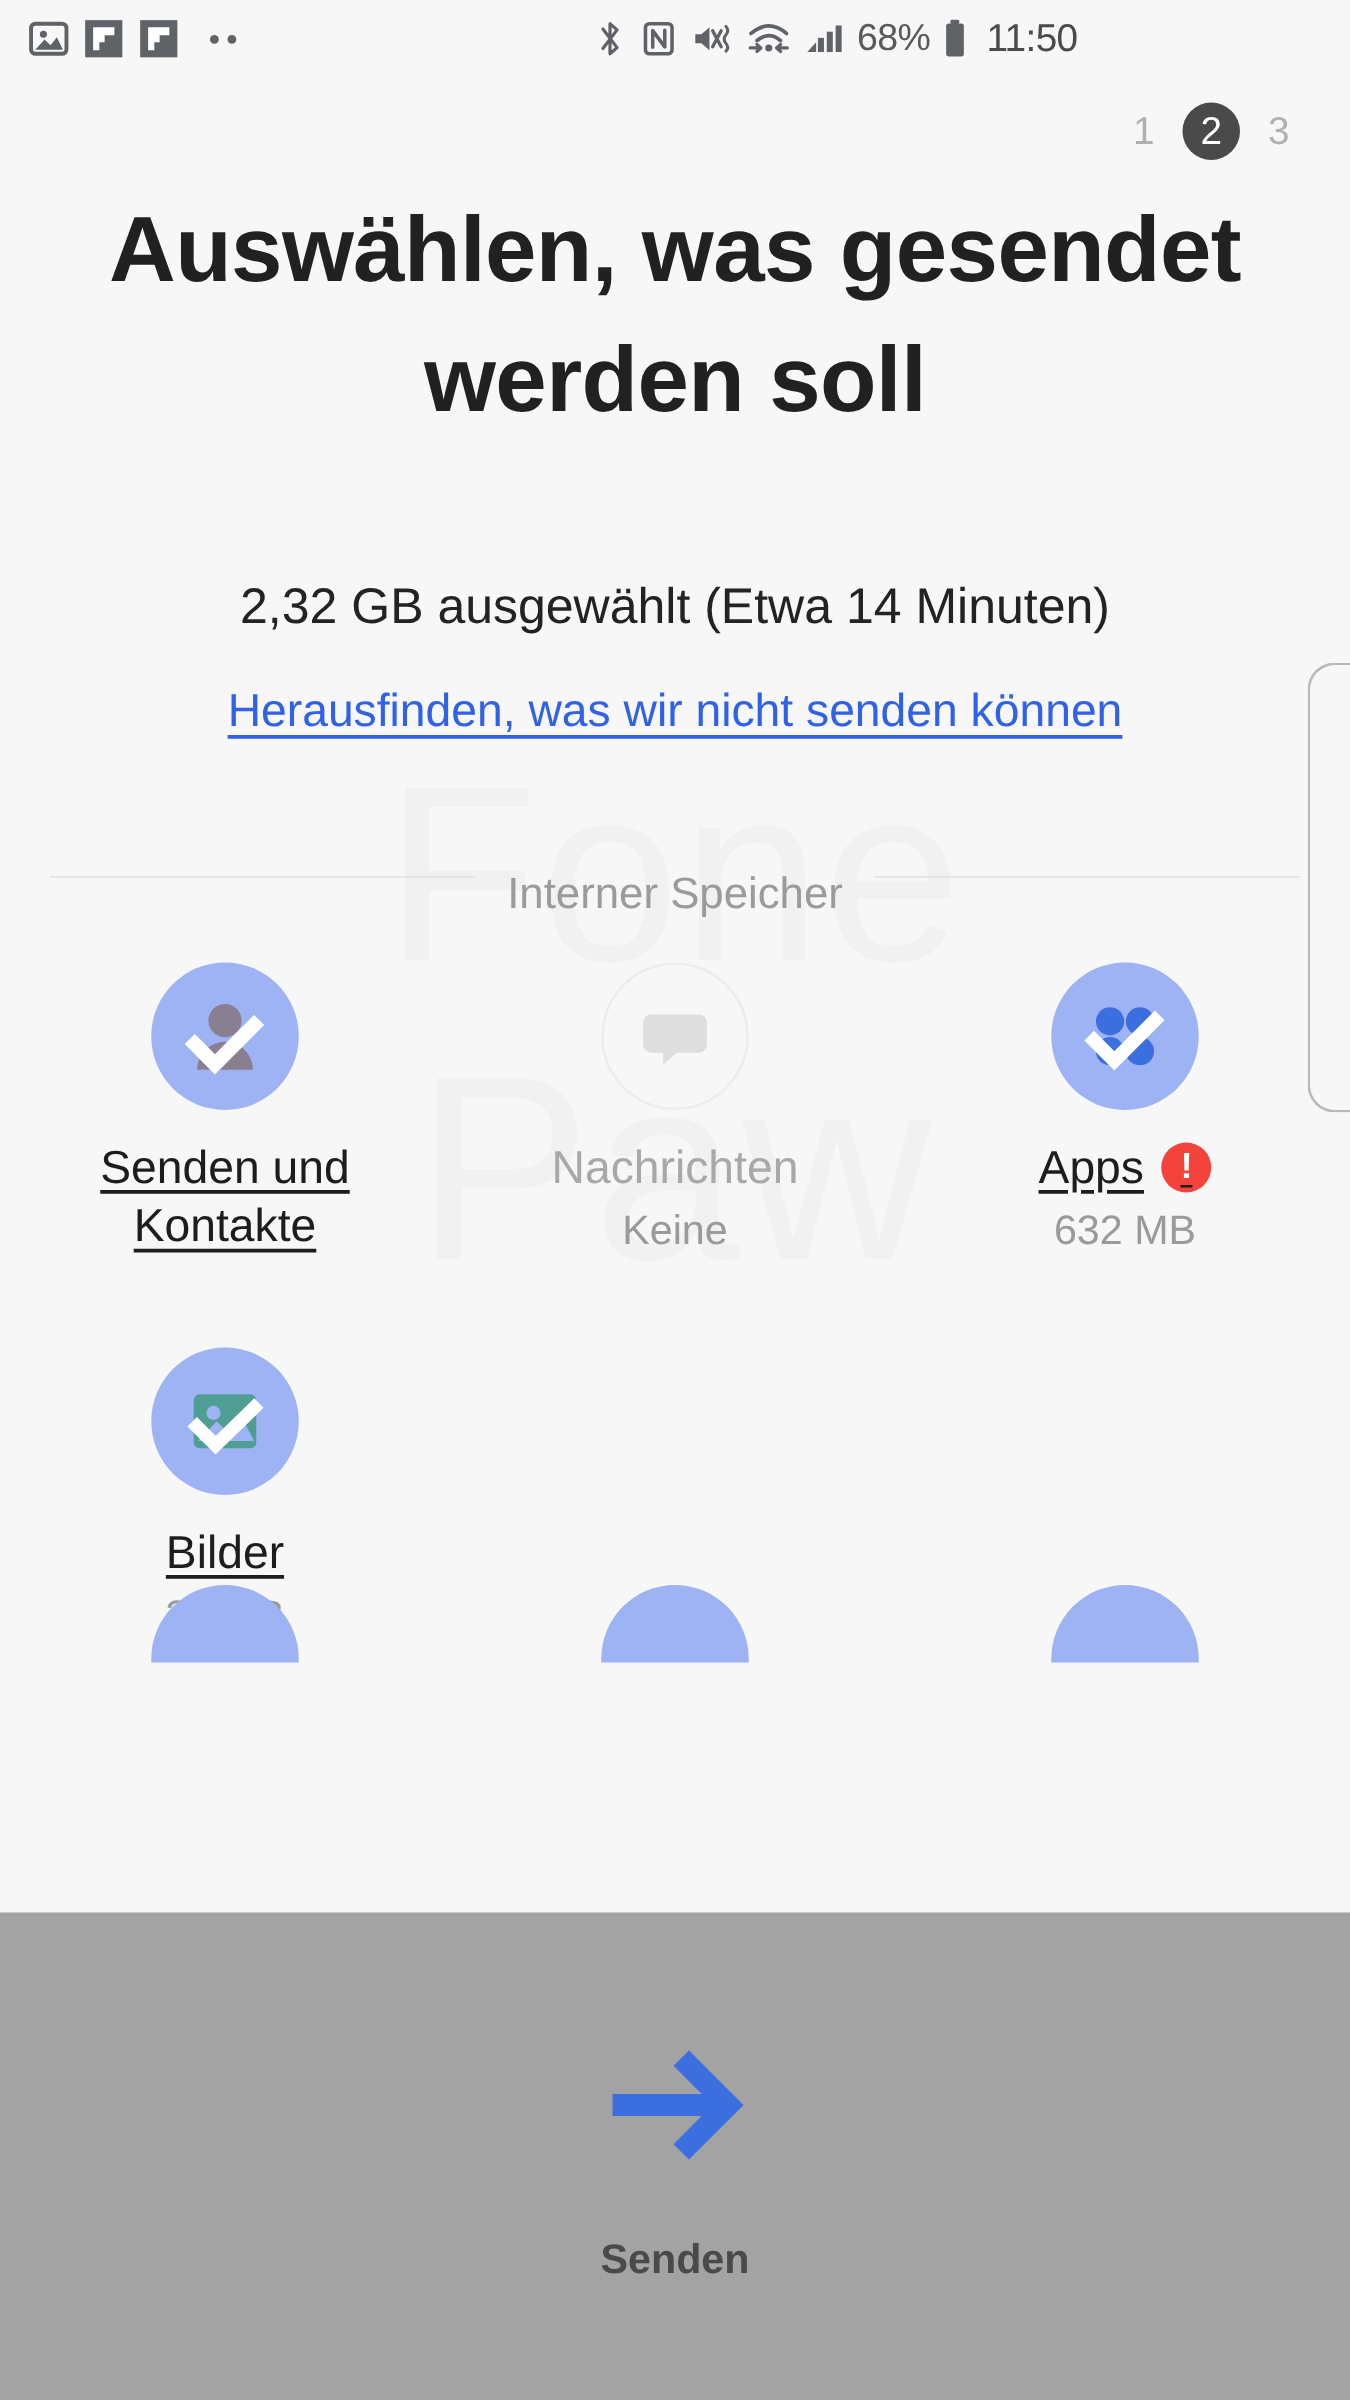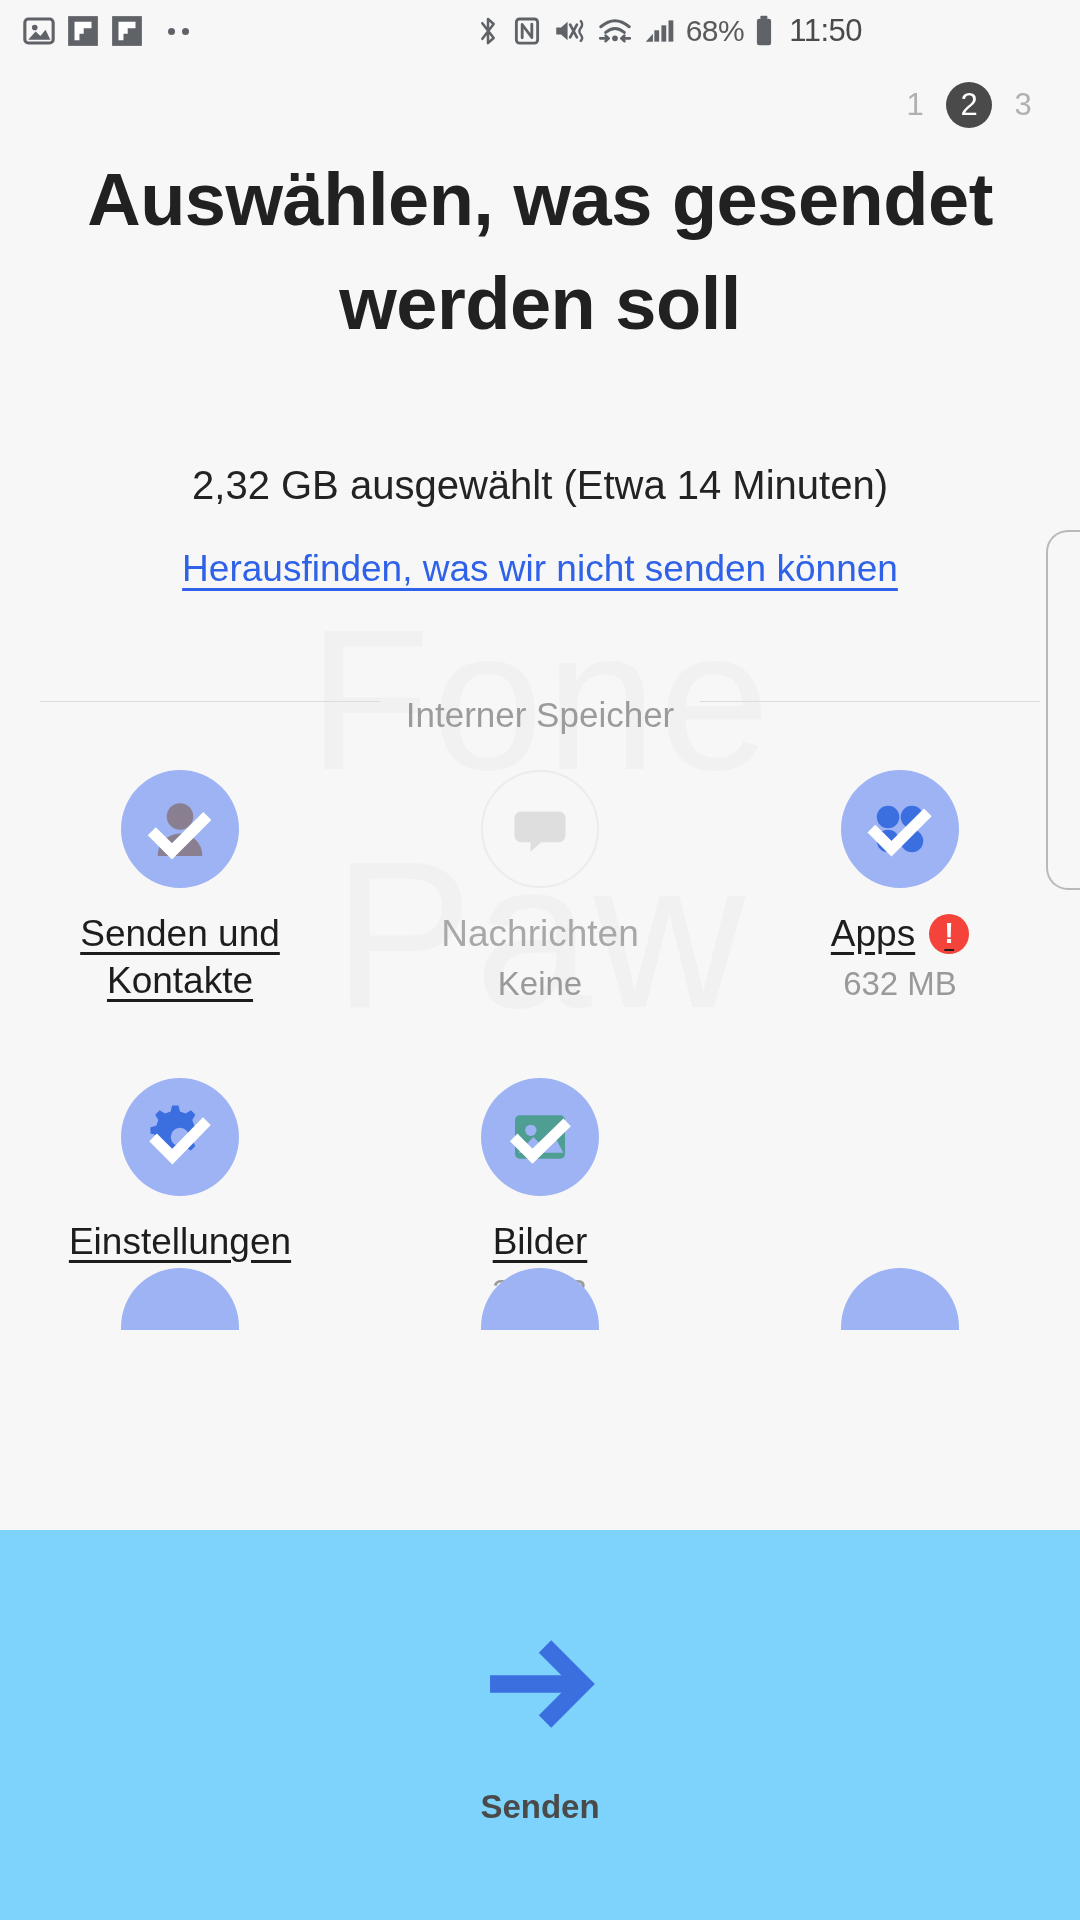--- a/index.html
+++ b/index.html
@@ -254,21 +254,21 @@
   }
 
   
   #send-area {
     position: absolute;
     bottom: 0; left: 0; width: 1080px; height: 390px;
     display: flex;
     flex-direction: column;
     align-items: center;
     justify-content: center;
-    background: #7dd3fc;
+    background: #a3a3a3;
     z-index: 6;
     cursor: pointer;
   }
   #send-label {
     margin-top: 44px;
     font-size: 33px;
     font-weight: bold;
     color: #4a4a4a;
   }
 </style>
@@ -403,32 +403,20 @@
           <span class="warn-badge">!</span>
         </span>
       </div>
       <div class="tile-sub">632 MB</div>
     </div>
 
   </div>
 
   <div class="row" style="margin-top:56px;">
 
-    <div class="tile">
-      <div class="bubble">
-        <svg width="82" height="82" viewBox="0 0 48 48">
-          <path d="M24 9 l3.3 1.2 l3.1 -1.8 l2.6 2.6 l-1.8 3.1 l1.2 3.3 l3.4 0.9 v3.7 l-3.4 0.9 l-1.2 3.3 l1.8 3.1 l-2.6 2.6 l-3.1 -1.8 l-3.3 1.2 l-0.9 3.4 h-3.7 l-0.9 -3.4 l-3.3 -1.2 l-3.1 1.8 l-2.6 -2.6 l1.8 -3.1 l-1.2 -3.3 l-3.4 -0.9 v-3.7 l3.4 -0.9 l1.2 -3.3 l-1.8 -3.1 l2.6 -2.6 l3.1 1.8 l3.3 -1.2 l0.9 -3.4 h3.7 z" fill="#3b6fe0"></path>
-          <circle cx="24" cy="24" r="5.4" fill="#9eb3f4"></circle>
-          <path d="M10.5 26.5 L19.5 35.5 L37.5 17" fill="none" stroke="#ffffff" stroke-width="6.4" stroke-linecap="square" stroke-linejoin="miter"></path>
-        </svg>
-      </div>
-      <div class="tile-label">
-        <span>Einstellungen</span>
-      </div>
-    </div>
 
 
     <div class="tile">
       <div class="bubble">
         <svg width="80" height="80" viewBox="0 0 48 48">
           <rect x="9" y="11" width="30" height="26" rx="2.8" fill="#4f9e93"></rect>
           <circle cx="18.5" cy="20" r="3.4" fill="#9eb3f4"></circle>
           <path d="M11 33.5 L20 24 L26 30 L32 22 L38 33.5 Z" fill="#9eb3f4"></path>
           <path d="M10.5 26.5 L19.5 35.5 L38 17.5" fill="none" stroke="#ffffff" stroke-width="6.4" stroke-linecap="square" stroke-linejoin="miter"></path>
         </svg>

